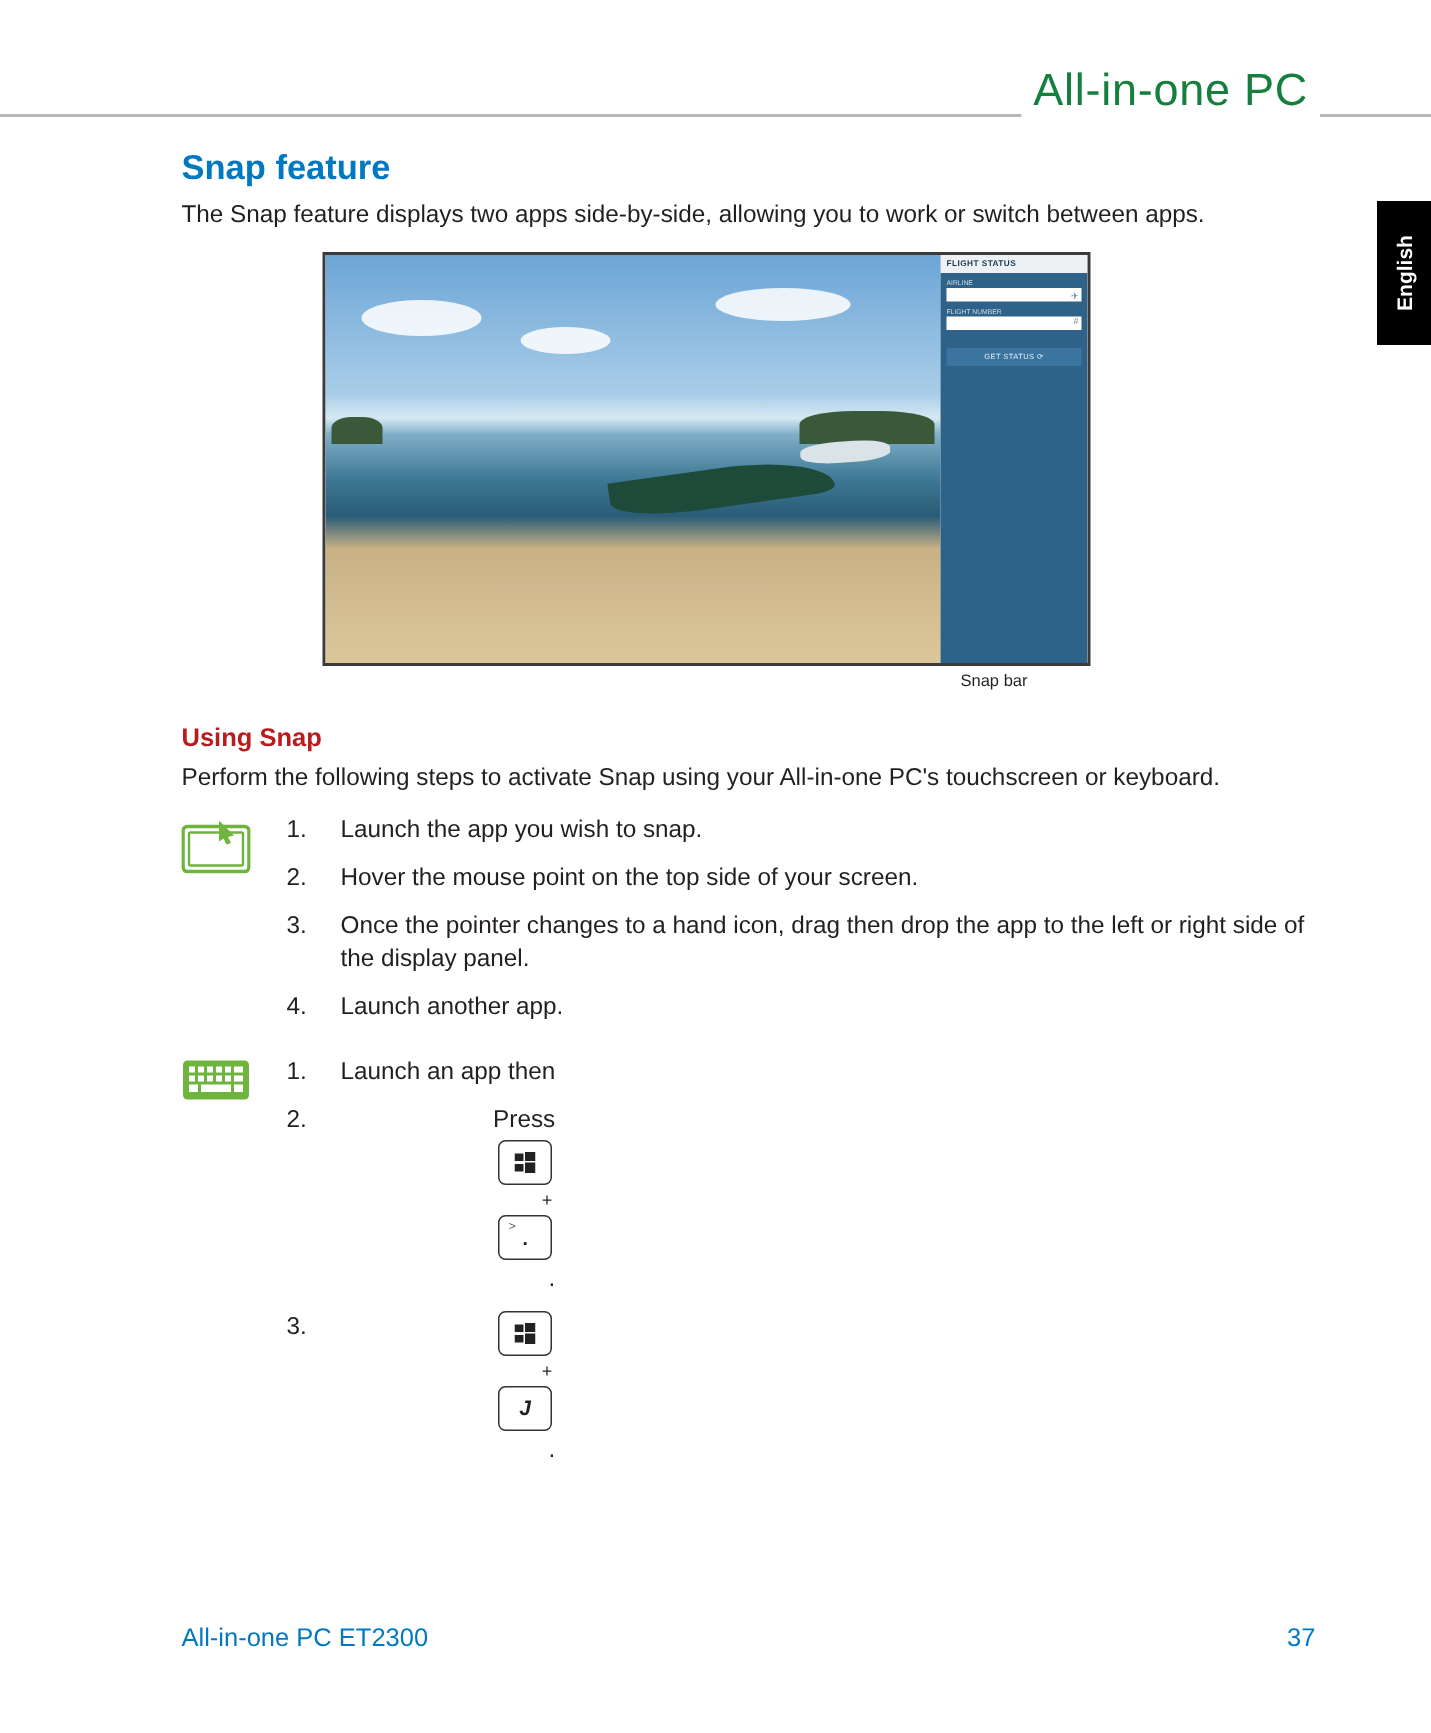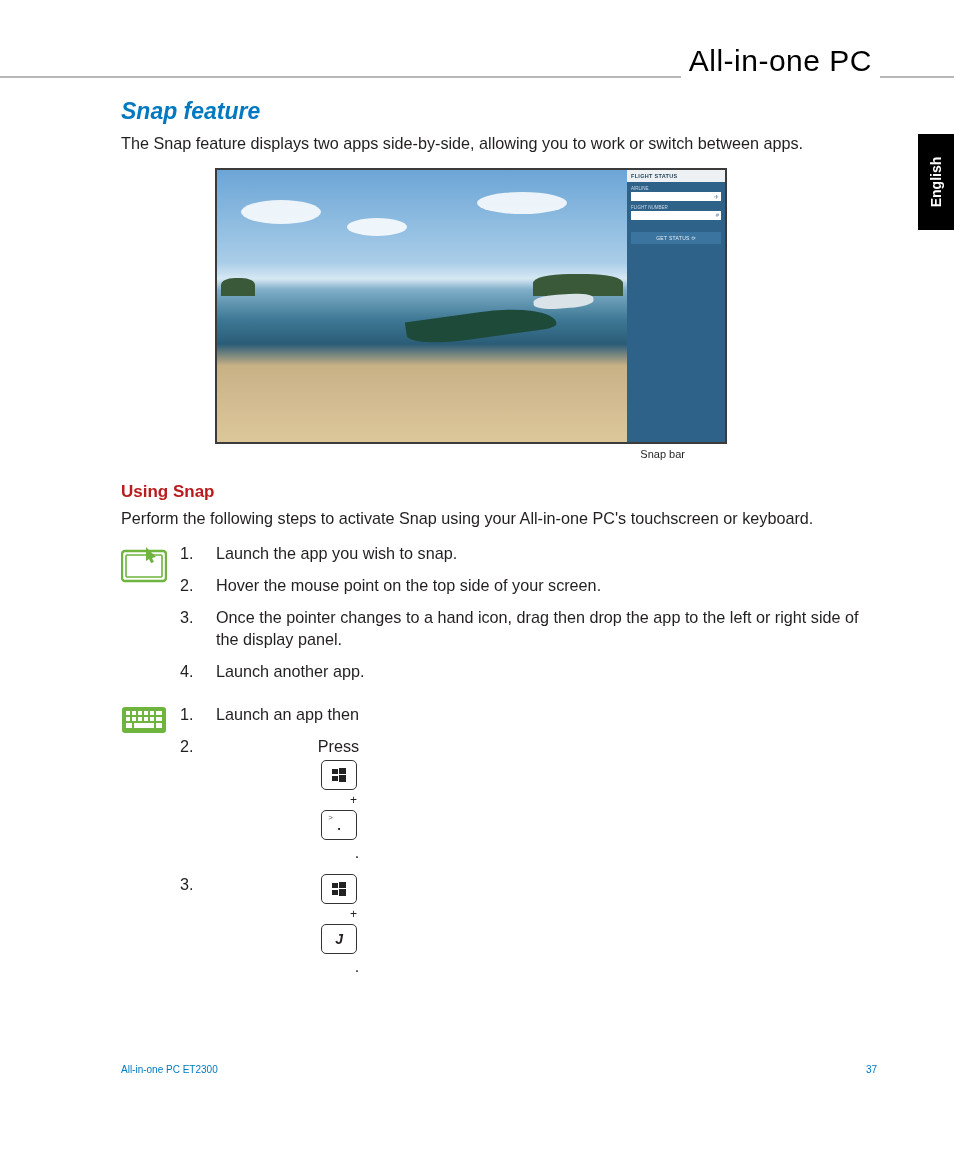--- a/index.html
+++ b/index.html
@@ -15,21 +15,21 @@
     position: absolute;
     left: 0; right: 0; top: 76px;
     border-top: 2px solid #b8b8b8;
   }
   .header-title {
     position: absolute;
     right: 74px;
     top: 44px;
     font-size: 30px;
     font-weight: 400;
-    color: #000000;
+    color: #15803d;
     background: #fff;
     padding: 0 8px;
     letter-spacing: 0.5px;
   }
   .side-tab {
     position: absolute;
     right: 0;
     top: 134px;
     width: 36px;
     height: 96px;
@@ -49,21 +49,20 @@
     position: absolute;
     left: 121px;
     top: 98px;
     width: 756px;
   }
   h1.section {
     color: #0079c1;
     font-size: 23px;
     font-weight: 700;
     margin-bottom: 8px;
-    font-style: italic;
   }
   p.body {
     font-size: 16.2px;
     line-height: 1.3;
     margin-bottom: 14px;
   }
   .note-box {
     margin: 10px 30px 18px 30px;
     border-top: 1px solid #777;
     border-bottom: 1px solid #777;
@@ -166,21 +165,21 @@
     margin-bottom: 22px;
   }
   h2.sub {
     color: #b91c1c;
     font-size: 17px;
     font-weight: 700;
     margin-bottom: 6px;
   }
   .method-block {
     display: flex;
-    gap: 11px;
+    gap: 22px;
     margin-bottom: 12px;
   }
   .method-icon {
     width: 48px;
     flex-shrink: 0;
     padding-top: 2px;
   }
   ol.steps {
     list-style: none;
     counter-reset: step;
@@ -213,24 +212,24 @@
   .keycap.win svg { position:absolute; left:50%; top:50%; transform:translate(-50%,-50%);}
   .keycap.period .sup{position:absolute;left:6px;top:2px;font-size:8px;color:#555;}
   .keycap.period .dot{position:absolute;left:50%;bottom:5px;transform:translateX(-50%);font-size:13px;font-weight:700;}
   .keycap.jkey span{position:absolute;left:50%;top:50%;transform:translate(-50%,-50%);font-size:14px;font-weight:600;font-style:italic;}
   .plus { display:inline-block; vertical-align:middle; font-size:12px; margin:0 2px;}
   .li-inline { display:flex; align-items:flex-end; flex-wrap:wrap; gap:2px;flex-direction:column;}
   .footer {
     position: absolute;
     left: 121px;
     right: 77px;
-    bottom: 80px;
+    bottom: 53px;
     display: flex;
     justify-content: space-between;
-    font-size: 10px;
+    font-size: 17px;
     color: #0079c1;
   }
 </style>
 </head>
 <body>
 
 <div class="top-rule"></div>
 <div class="header-title">All-in-one PC</div>
 
 <div class="side-tab">

